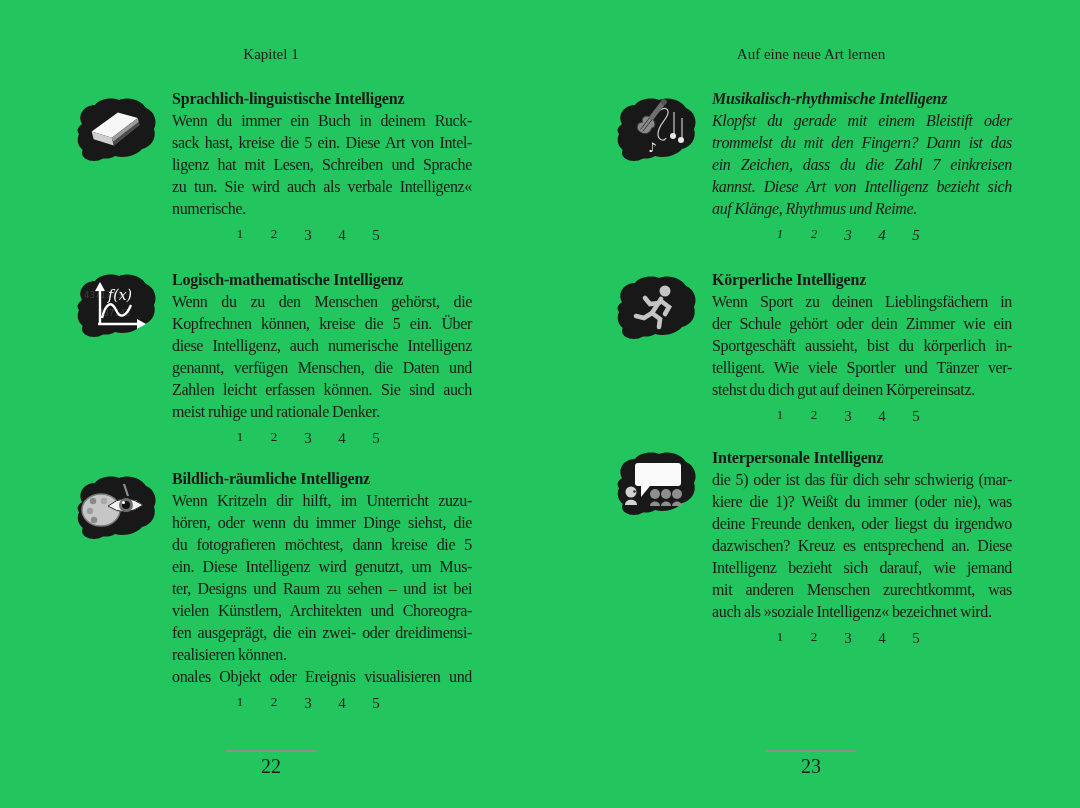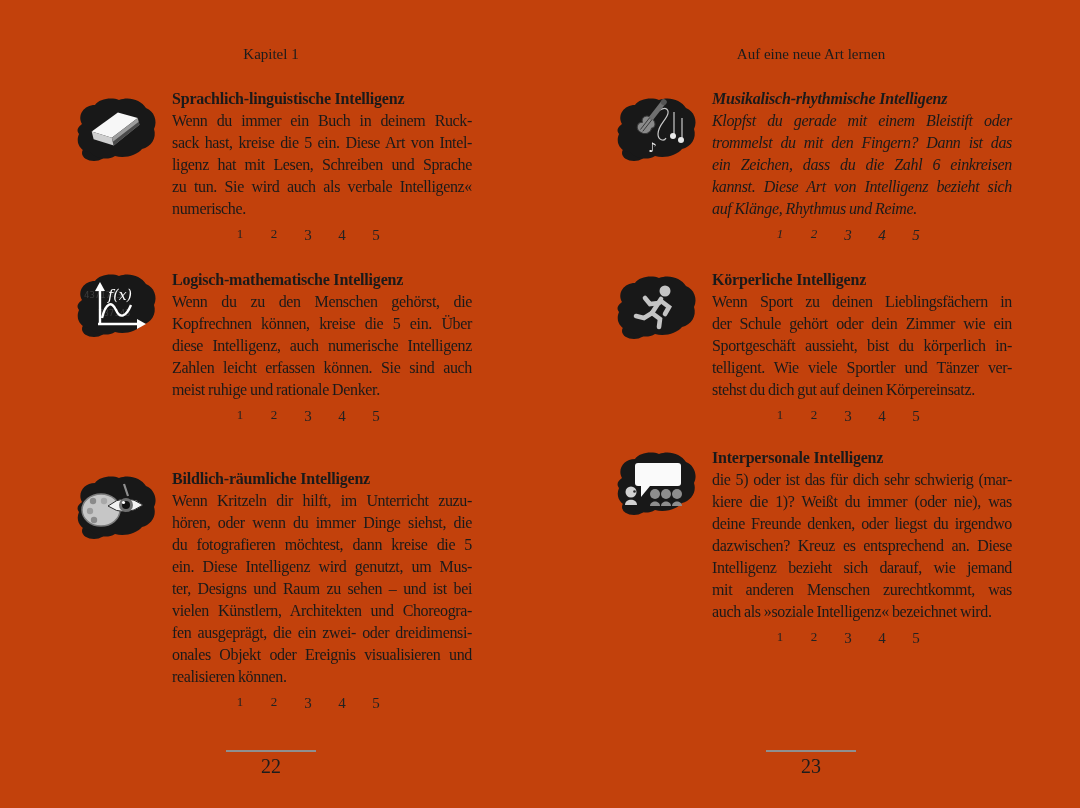--- a/index.html
+++ b/index.html
@@ -1,16 +1,16 @@
 <!DOCTYPE html>
 <html><head>
 <meta charset="utf-8">
 <style>
   html,body{margin:0;padding:0;background:#ffffff;}
-  .spread{position:relative;width:1080px;height:808px;background:#c2410c;overflow:hidden;
+  .spread{position:relative;width:1080px;height:808px;background:#22c55e;overflow:hidden;
           font-family:"Liberation Serif","DejaVu Serif",serif;color:#1a1a1a;}
   .running-head{position:absolute;top:46px;width:398px;text-align:center;font-size:15px;color:#1c1c1c;}
   .running-head.left{left:72px;}
   .running-head.right{left:612px;}
   .section{position:absolute;width:300px;}
   .section-title{font-weight:bold;font-size:16px;line-height:22px;letter-spacing:-0.2px;}
   .body-lines{font-size:16px;line-height:22px;letter-spacing:-0.35px;word-spacing:-0.5px;}
   .body-lines .line{text-align:justify;text-align-last:justify;white-space:normal;}
   .body-lines .line-last{text-align-last:left;}
   .scale-row{margin-top:4px;padding-left:58px;height:24px;}
@@ -69,20 +69,21 @@
       <polygon points="78,52 69,47 69,57" fill="#ffffff"></polygon>
       <text x="40" y="28" font-size="14" font-style="italic" fill="#ffffff" font-family="'DejaVu Serif',serif">f(x)</text>
     </svg>
   </div>
   <div class="section" style="left:172px;top:269px;">
     <div class="section-title">Logisch-mathematische Intelligenz</div>
     <div class="body-lines">
         <div class="line">Wenn du zu den Menschen gehörst, die</div>
         <div class="line">Kopfrechnen können, kreise die 5 ein. Über</div>
         <div class="line">diese Intelligenz, auch numerische Intelligenz</div>
+        <div class="line">genannt, verfügen Menschen, die Daten und</div>
         <div class="line">Zahlen leicht erfassen können. Sie sind auch</div>
         <div class="line line-last">meist ruhige und rationale Denker.</div>
       </div>
     <div class="scale-row"><span class="num n1">1</span><span class="num n2">2</span><span class="num n3">3</span><span class="num n4">4</span><span class="num n5">5</span></div>
   </div>
 
   <div class="brain-icon" style="left:68px;top:474px;">
     <svg width="92" height="68" viewBox="0 0 92 68">
       <ellipse cx="26" cy="57" rx="12" ry="8" fill="#181818"></ellipse>
       <path d="M14 28 C9 19 16 9 27 9 C31 3 43 1 51 4 C61 0 73 4 78 12 C86 15 90 25 86 33 C89 42 83 51 74 53 C69 59 57 63 47 60 C39 65 27 62 22 56 C13 56 7 47 11 38 C8 34 10 31 14 28 Z" fill="#181818"></path>
@@ -101,22 +102,22 @@
   <div class="section" style="left:172px;top:468px;">
     <div class="section-title">Bildlich-räumliche Intelligenz</div>
     <div class="body-lines">
         <div class="line">Wenn Kritzeln dir hilft, im Unterricht zuzu-</div>
         <div class="line">hören, oder wenn du immer Dinge siehst, die</div>
         <div class="line">du fotografieren möchtest, dann kreise die 5</div>
         <div class="line">ein. Diese Intelligenz wird genutzt, um Mus-</div>
         <div class="line">ter, Designs und Raum zu sehen – und ist bei</div>
         <div class="line">vielen Künstlern, Architekten und Choreogra-</div>
         <div class="line">fen ausgeprägt, die ein zwei- oder dreidimensi-</div>
+        <div class="line line-last">realisieren können.</div>
         <div class="line">onales Objekt oder Ereignis visualisieren und</div>
-        <div class="line line-last">realisieren können.</div>
       </div>
     <div class="scale-row"><span class="num n1">1</span><span class="num n2">2</span><span class="num n3">3</span><span class="num n4">4</span><span class="num n5">5</span></div>
   </div>
 
   <div class="footer" style="left:211px;top:750px;">
     <div class="rule"></div>
     <div class="pnum">22</div>
   </div>
 
   <div class="brain-icon" style="left:608px;top:96px;">
@@ -138,21 +139,21 @@
         <line x1="38" y1="27" x2="38" y2="42" stroke="#2e2e2e" stroke-width="0.8"></line>
       </g>
       <text x="40" y="56" font-size="13" fill="#f0f0f0" font-family="'DejaVu Sans',sans-serif">♪</text>
     </svg>
   </div>
   <div class="section" style="left:712px;top:88px;font-style:italic;">
     <div class="section-title">Musikalisch-rhythmische Intelligenz</div>
     <div class="body-lines">
         <div class="line">Klopfst du gerade mit einem Bleistift oder</div>
         <div class="line">trommelst du mit den Fingern? Dann ist das</div>
-        <div class="line">ein Zeichen, dass du die Zahl 6 einkreisen</div>
+        <div class="line">ein Zeichen, dass du die Zahl 7 einkreisen</div>
         <div class="line">kannst. Diese Art von Intelligenz bezieht sich</div>
         <div class="line line-last">auf Klänge, Rhythmus und Reime.</div>
       </div>
     <div class="scale-row"><span class="num n1">1</span><span class="num n2">2</span><span class="num n3">3</span><span class="num n4">4</span><span class="num n5">5</span></div>
   </div>
 
   <div class="brain-icon" style="left:608px;top:274px;">
     <svg width="92" height="68" viewBox="0 0 92 68">
       <ellipse cx="26" cy="57" rx="12" ry="8" fill="#181818"></ellipse>
       <path d="M14 28 C9 19 16 9 27 9 C31 3 43 1 51 4 C61 0 73 4 78 12 C86 15 90 25 86 33 C89 42 83 51 74 53 C69 59 57 63 47 60 C39 65 27 62 22 56 C13 56 7 47 11 38 C8 34 10 31 14 28 Z" fill="#181818"></path>

